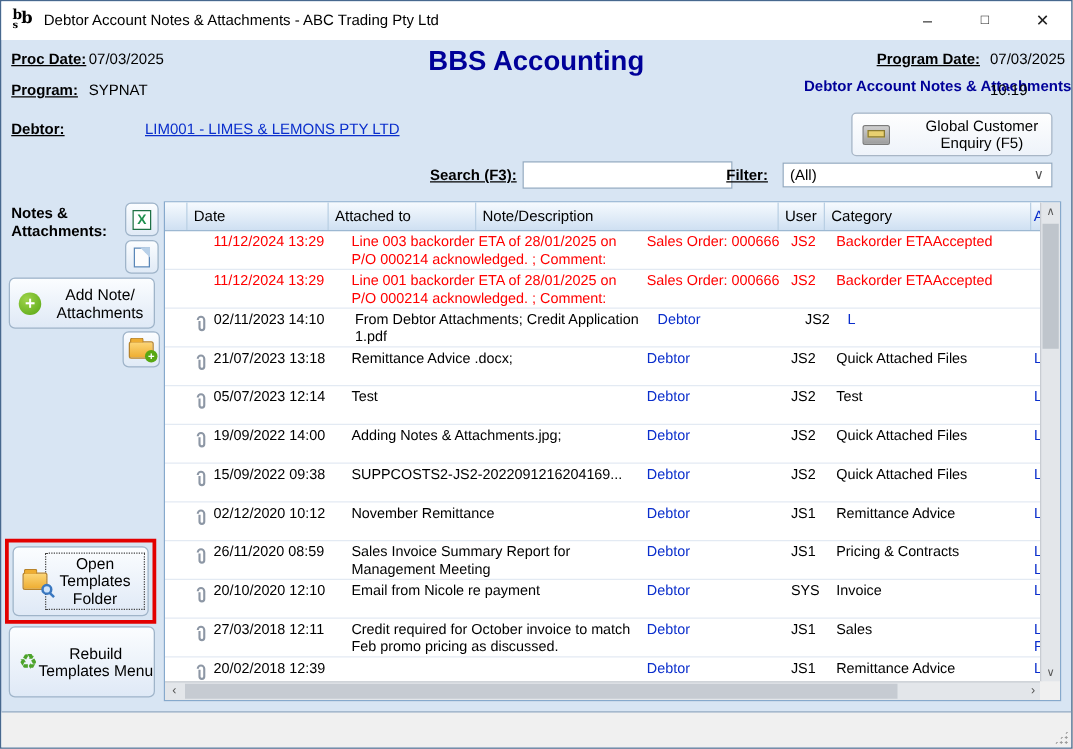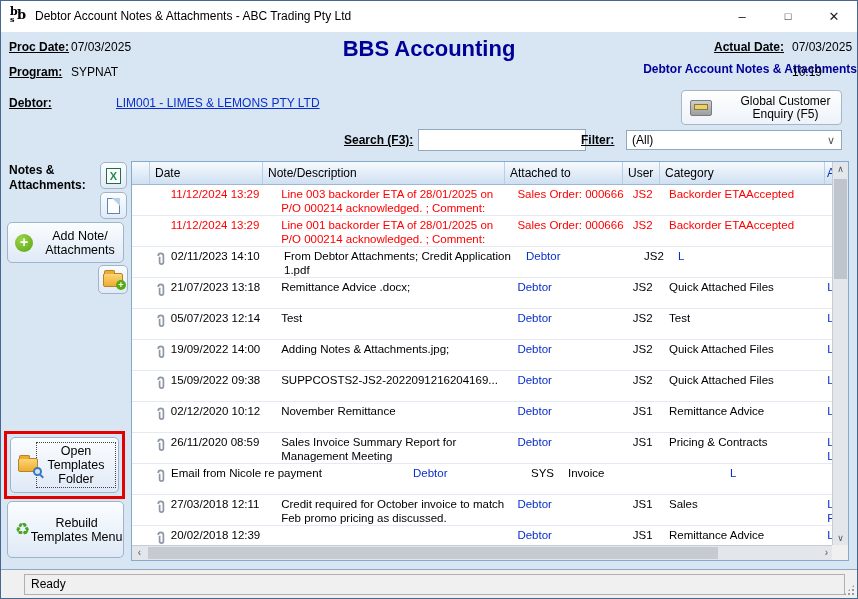--- a/index.html
+++ b/index.html
@@ -97,21 +97,21 @@
     <span class="wbtn max">□</span>
     <span class="wbtn close">✕</span>
   </div>
 
   <span class="lbl" style="left:8px; top:39px;">Proc Date:</span>
   <span class="val" style="left:70px; top:39px;">07/03/2025</span>
   <span class="lbl" style="left:8px; top:64px;">Program:</span>
   <span class="val" style="left:70px; top:64px;">SYPNAT</span>
   <div class="app-title">BBS Accounting</div>
   <div class="screen-title">Debtor Account Notes &amp; Attachments</div>
-  <span class="lbl" style="left:700px; top:39px; width:83px; text-align:right;">Actual Date:</span>
+  <span class="lbl" style="left:700px; top:39px; width:83px; text-align:right;">Program Date:</span>
   <span class="val" style="left:791px; top:39px;">07/03/2025</span>
   <span class="lbl" style="left:700px; top:64px; width:83px; text-align:right;margin-top:32px;">Time:</span>
   <span class="val" style="left:791px; top:64px;">10:19</span>
 
   <span class="lbl" style="left:8px; top:95px;">Debtor:</span>
   <a class="debtor-link">LIM001 - LIMES &amp; LEMONS PTY LTD</a>
   <div class="global-btn">
     <span class="gicon"></span>
     <span class="gtext">Global Customer Enquiry (F5)</span>
   </div>
@@ -150,22 +150,22 @@
   </div>
   <div class="big-btn rebuild-btn">
     <span class="recycle">♻</span>
     <span class="btn-text">Rebuild Templates Menu</span>
   </div>
 
   <div class="table">
     <div class="thead">
       <div class="th c-icon"></div>
       <div class="th c-date">Date</div>
+      <div class="th c-att">Attached to</div>
       <div class="th c-desc">Note/Description</div>
-      <div class="th c-att">Attached to</div>
       <div class="th c-user">User</div>
       <div class="th c-cat">Category</div>
       <div class="th c-a" style="border-right:none;">A</div>
     </div>
     <div class="tbody">
         <div class="trow red">
           <div class="td c-icon"></div>
           <div class="td c-date">11/12/2024 13:29</div>
           <div class="td c-desc">Line 003 backorder ETA of 28/01/2025 on P/O 000214 acknowledged. ; Comment:</div>
           <div class="td c-att">Sales Order: 000666</div>
@@ -271,20 +271,21 @@
           <div class="td c-user">JS1</div>
           <div class="td c-cat">Pricing &amp; Contracts</div>
           <div class="td c-a">L<br>L</div>
         </div>
         <div class="trow">
           <div class="td c-icon">
             <svg class="clip" width="10" height="14" viewBox="0 0 10 14">
               <path d="M2.2 4 A2.6 2.6 0 0 1 7.4 4 V10.2 A1.9 1.9 0 0 1 3.6 10.2 V4.8" fill="none" stroke="#8d97a5" stroke-width="1.7"></path>
             </svg>
           </div>
+          <div class="td c-date">20/10/2020 12:10</div>
           <div class="td c-desc">Email from Nicole re payment</div>
           <div class="td c-att att-link">Debtor</div>
           <div class="td c-user">SYS</div>
           <div class="td c-cat">Invoice</div>
           <div class="td c-a">L</div>
         </div>
         <div class="trow">
           <div class="td c-icon">
             <svg class="clip" width="10" height="14" viewBox="0 0 10 14">
               <path d="M2.2 4 A2.6 2.6 0 0 1 7.4 4 V10.2 A1.9 1.9 0 0 1 3.6 10.2 V4.8" fill="none" stroke="#8d97a5" stroke-width="1.7"></path>
@@ -318,17 +319,16 @@
     </div>
     <div class="hscroll">
       <div class="arrow left">‹</div>
       <div class="hthumb"></div>
       <div class="arrow right">›</div>
     </div>
     <div class="corner"></div>
   </div>
 
   <div class="statusbar">
-    <div class="status-panel">Ready</div>
     <div class="grip"></div>
   </div>
 
 </div>
 
 </body></html>

